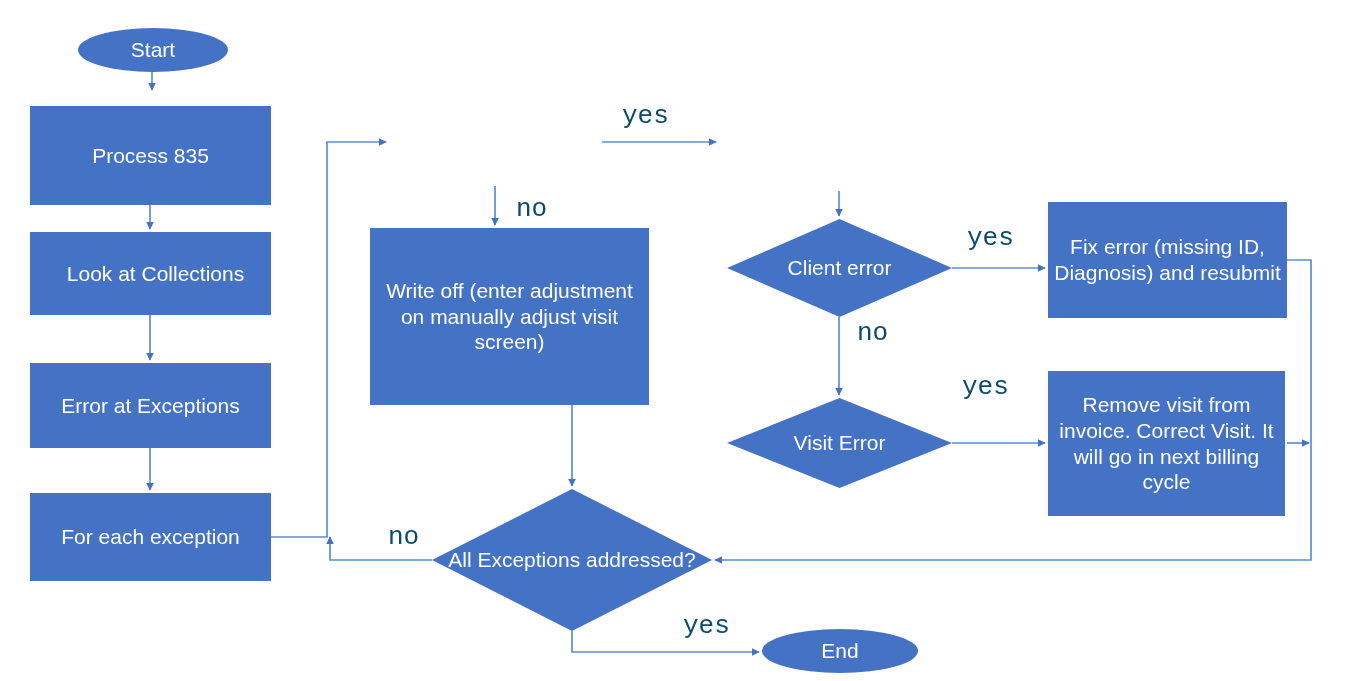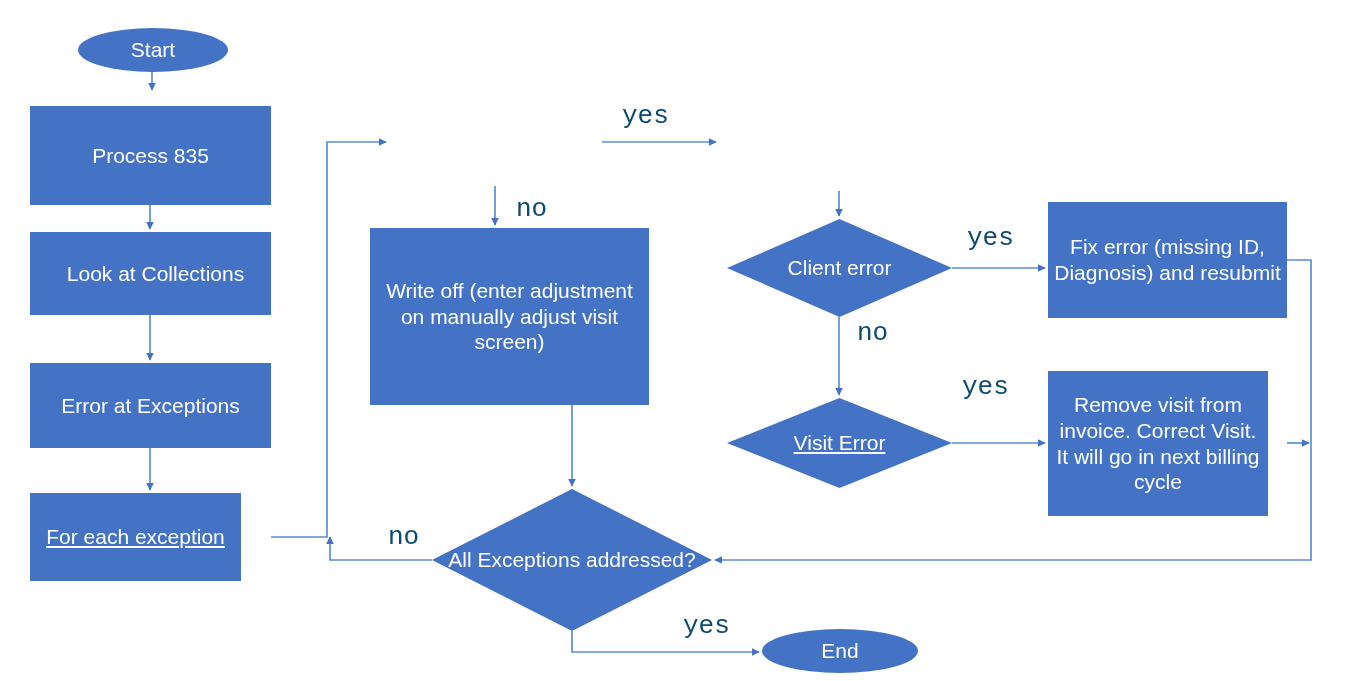--- a/index.html
+++ b/index.html
@@ -124,45 +124,45 @@
   </div>
 
   <div class="node" style="left:30px; top:232px; width:241px; height:83px;padding-left:16px;">
     <span>Look at Collections</span>
   </div>
 
   <div class="node" style="left:30px; top:363px; width:241px; height:85px;">
     <span>Error at Exceptions</span>
   </div>
 
-  <div class="node" style="left:30px; top:493px; width:211px; height:88px;text-decoration:underline;">
+  <div class="node" style="left:30px; top:493px; width:241px; height:88px;">
     <span>For each exception</span>
   </div>
 
 
   <div class="node" style="left:370px; top:228px; width:279px; height:177px;">
     <span>Write off (enter adjustment on manually adjust visit screen)</span>
   </div>
 
 
   <div class="node diamond" style="left:727px; top:219px; width:225px; height:98px;">
     <span class="dshape"></span>
     <span class="dlabel">Client error</span>
   </div>
 
-  <div class="node diamond" style="left:727px; top:398px; width:225px; height:90px;text-decoration:underline;">
+  <div class="node diamond" style="left:727px; top:398px; width:225px; height:90px;">
     <span class="dshape"></span>
     <span class="dlabel">Visit Error</span>
   </div>
 
   <div class="node" style="left:1048px; top:202px; width:239px; height:116px;">
     <span>Fix error (missing ID, Diagnosis) and resubmit</span>
   </div>
 
-  <div class="node" style="left:1048px; top:371px; width:220px; height:145px;">
+  <div class="node" style="left:1048px; top:371px; width:237px; height:145px;">
     <span>Remove visit from invoice. Correct Visit. It will go in next billing cycle</span>
   </div>
 
   <div class="node terminator" style="left:762px; top:629px; width:156px; height:44px;">
     <span>End</span>
   </div>
 
   <div class="node diamond" style="left:432px; top:489px; width:280px; height:142px;">
     <span class="dshape"></span>
     <span class="dlabel">All Exceptions addressed?</span>

